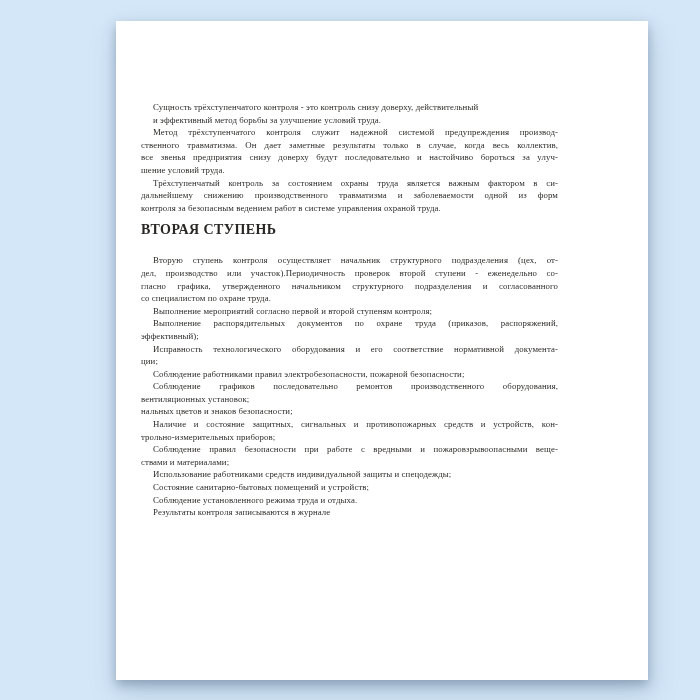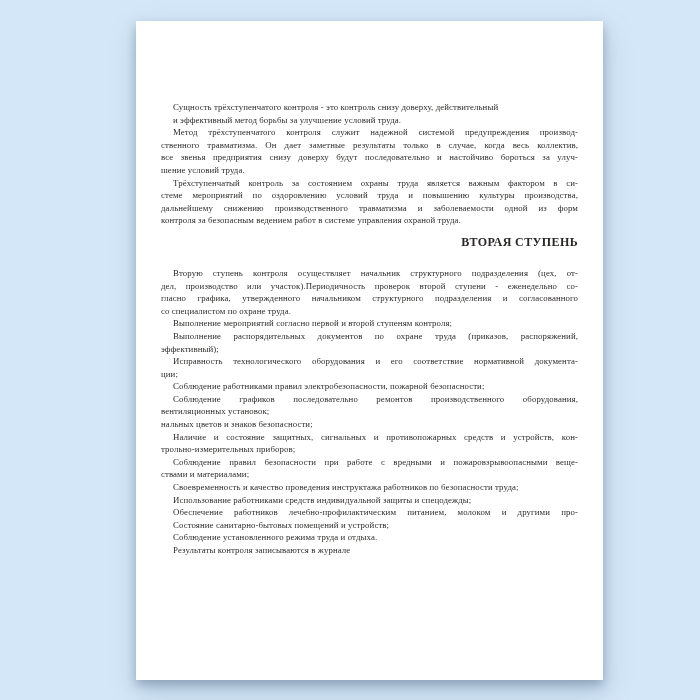--- a/index.html
+++ b/index.html
@@ -2,38 +2,37 @@
 <html><head>
 <meta charset="utf-8">
 <style>
   html,body{margin:0;padding:0;}
   body{
     width:700px;height:700px;overflow:hidden;position:relative;
     background:#d4e7f8;
     font-family:"Liberation Serif","DejaVu Serif",serif;
   }
   .page{
-    position:absolute;left:116px;top:21px;width:467px;height:659px;
+    position:absolute;left:116px;top:21px;width:532px;height:659px;
     background:#ffffff;
     box-shadow:0 5px 10px rgba(96,118,141,0.50), 2px 12px 26px rgba(118,143,170,0.32);
-    margin-left:20px;
   }
   .content{
     position:absolute;left:25px;top:80px;width:417px;
     font-size:8.8px;line-height:12.6px;color:#2e2c2a;
     letter-spacing:0.1px;
   }
   .para{margin:0;}
   .para.block-indent{padding-left:12px;}
   .para.first-indent .line.first{text-indent:12px;}
   .line{white-space:normal;}
   .line.j{text-align:justify;text-align-last:justify;}
   .doc-heading{
-    font-weight:bold;font-size:12px;letter-spacing:0.4px;
-    text-align:right;color:#2a2826;
+    font-weight:bold;font-size:14px;letter-spacing:0.4px;
+    text-align:left;color:#2a2826;
     margin-top:9px;margin-bottom:18px;line-height:13px;
   }
 </style>
 </head>
 <body style="background: rgb(212, 231, 248);">
 
 <div class="page" style="background: rgb(255, 255, 255);">
   <div class="content" style="color: rgb(46, 44, 42);">
     <div>
         <div class="para block-indent">
@@ -41,21 +40,20 @@
           <div class="line">и эффективный метод борьбы за улучшение условий труда.</div>
         </div>
         <div class="para first-indent">
           <div class="line first j">Метод трёхступенчатого контроля служит надежной системой предупреждения производ-</div>
           <div class="line j">ственного травматизма. Он дает заметные результаты только в случае, когда весь коллектив,</div>
           <div class="line j">все звенья предприятия снизу доверху будут последовательно и настойчиво бороться за улуч-</div>
           <div class="line">шение условий труда.</div>
         </div>
         <div class="para first-indent">
           <div class="line first j">Трёхступенчатый контроль за состоянием охраны труда является важным фактором в си-</div>
-          <div class="line j">стеме мероприятий по оздоровлению условий труда и повышению культуры производства,</div>
           <div class="line j">дальнейшему снижению производственного травматизма и заболеваемости одной из форм</div>
           <div class="line">контроля за безопасным ведением работ в системе управления охраной труда.</div>
         </div>
       </div>
     <div class="doc-heading">ВТОРАЯ СТУПЕНЬ</div>
     <div>
         <div class="para first-indent">
           <div class="line first j">Вторую ступень контроля осуществляет начальник структурного подразделения (цех, от-</div>
           <div class="line j">дел, производство или участок).Периодичность проверок второй ступени - еженедельно со-</div>
           <div class="line j">гласно графика, утвержденного начальником структурного подразделения и согласованного</div>
@@ -84,27 +82,23 @@
         </div>
         <div class="para first-indent">
           <div class="line first j">Наличие и состояние защитных, сигнальных и противопожарных средств и устройств, кон-</div>
           <div class="line">трольно-измерительных приборов;</div>
         </div>
         <div class="para first-indent">
           <div class="line first j">Соблюдение правил безопасности при работе с вредными и пожаровзрывоопасными веще-</div>
           <div class="line">ствами и материалами;</div>
         </div>
         <div class="para first-indent">
-          <div class="line first">Своевременность и качество проведения инструктажа работников по безопасности труда;</div>
-        </div>
-        <div class="para first-indent">
           <div class="line first">Использование работниками средств индивидуальной защиты и спецодежды;</div>
         </div>
         <div class="para first-indent">
-          <div class="line first j">Обеспечение работников лечебно-профилактическим питанием, молоком и другими про-</div>
         </div>
         <div class="para first-indent">
           <div class="line first">Состояние санитарно-бытовых помещений и устройств;</div>
         </div>
         <div class="para first-indent">
           <div class="line first">Соблюдение установленного режима труда и отдыха.</div>
         </div>
         <div class="para first-indent">
           <div class="line first">Результаты контроля записываются в журнале</div>
         </div>

